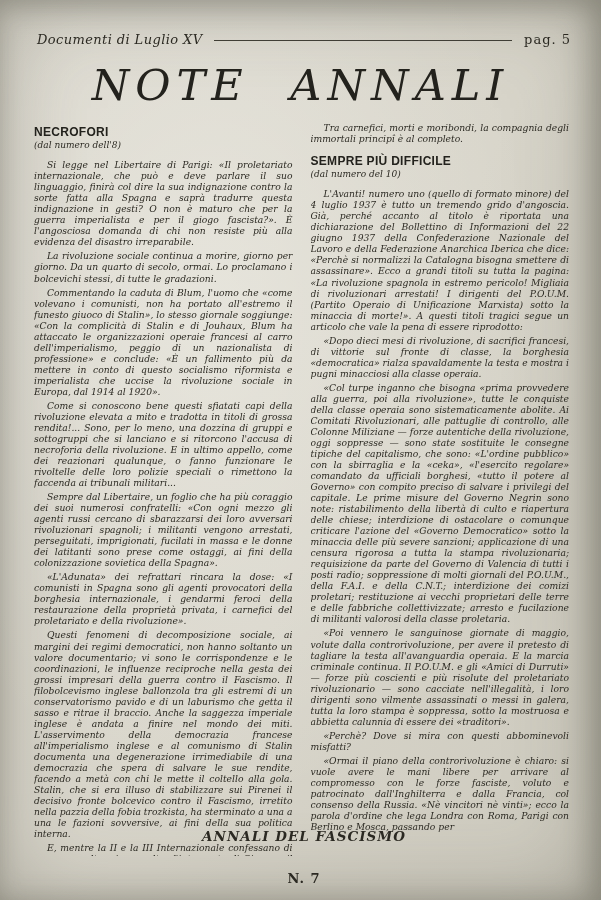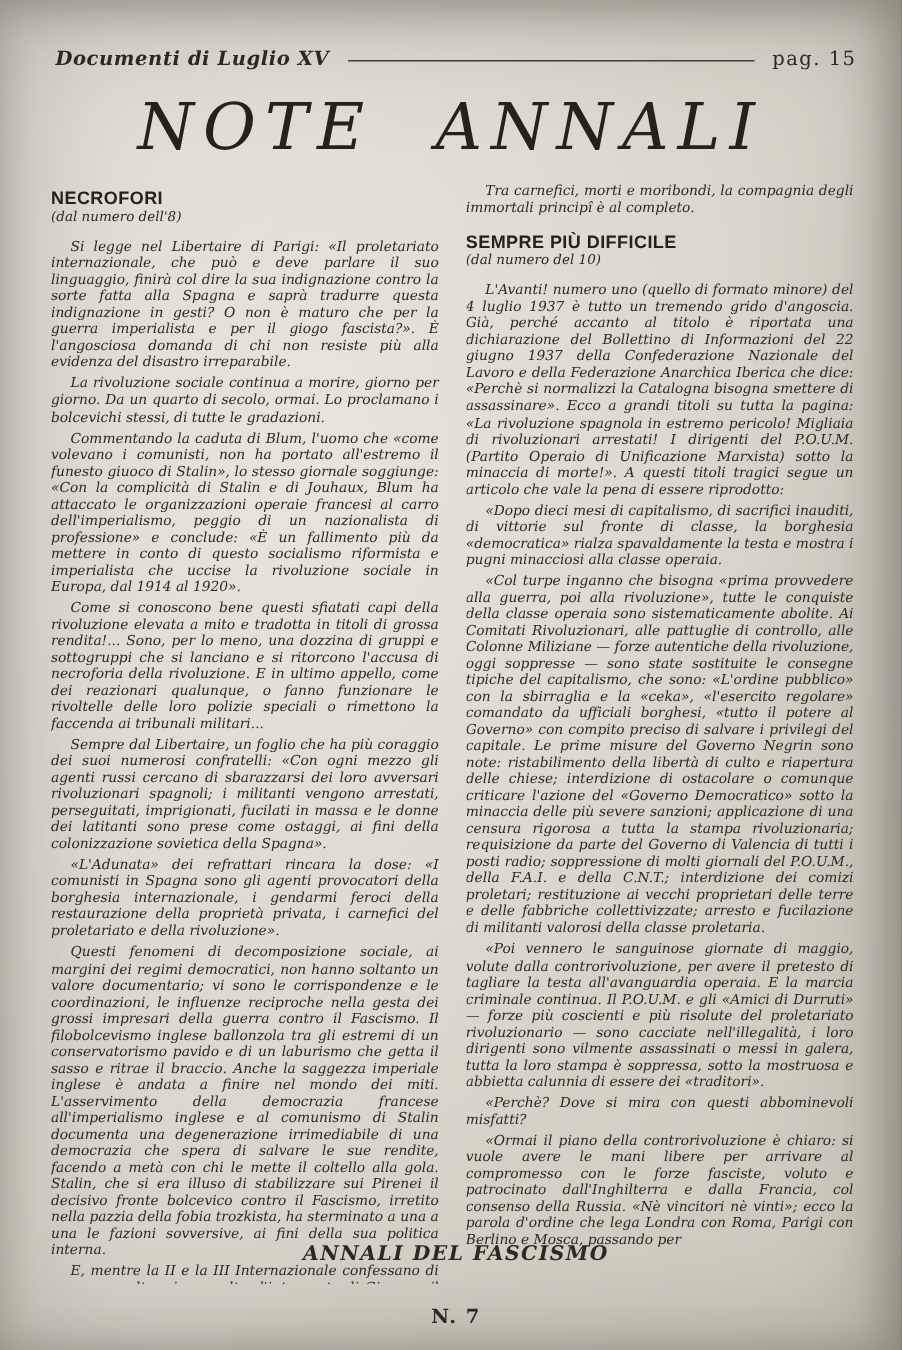--- a/index.html
+++ b/index.html
@@ -36,21 +36,20 @@
     right: 30px;
     display: flex;
     align-items: center;
     gap: 12px;
     font-size: 13px;
   }
   .running-head .journal {
     font-style: italic;
     white-space: nowrap;
     letter-spacing: 0.4px;
-    font-weight: bold;
   }
   .rule {
     flex: 1;
     height: 0;
     border-top: 1.3px solid #403e36;
     margin-top: 2px;
   }
   .running-head .pageno {
     white-space: nowrap;
     letter-spacing: 1px;
@@ -139,21 +138,21 @@
   }
 </style>
 </head>
 <body>
 
 <div class="page">
 
   <div class="running-head">
     <span class="journal">Documenti di Luglio XV</span>
     <span class="rule"></span>
-    <span class="pageno">pag. 15</span>
+    <span class="pageno">pag. 5</span>
   </div>
 
   <h1 class="page-title">NOTE ANNALI</h1>
 
   <div class="columns">
 
     <div class="col">
       <h2 class="section-title">NECROFORI</h2>
       <div class="dateline">(dal numero dell'8)</div>
       <p>Si legge nel Libertaire di Parigi: «Il proletariato internazionale, che può e deve parlare il suo linguaggio, finirà col dire la sua indignazione contro la sorte fatta alla Spagna e saprà tradurre questa indignazione in gesti? O non è maturo che per la guerra imperialista e per il giogo fascista?». È l'angosciosa domanda di chi non resiste più alla evidenza del disastro irreparabile.</p>
@@ -164,21 +163,21 @@
       <p>«L'Adunata» dei refrattari rincara la dose: «I comunisti in Spagna sono gli agenti provocatori della borghesia internazionale, i gendarmi feroci della restaurazione della proprietà privata, i carnefici del proletariato e della rivoluzione».</p>
       <p>Questi fenomeni di decomposizione sociale, ai margini dei regimi democratici, non hanno soltanto un valore documentario; vi sono le corrispondenze e le coordinazioni, le influenze reciproche nella gesta dei grossi impresari della guerra contro il Fascismo. Il filobolcevismo inglese ballonzola tra gli estremi di un conservatorismo pavido e di un laburismo che getta il sasso e ritrae il braccio. Anche la saggezza imperiale inglese è andata a finire nel mondo dei miti. L'asservimento della democrazia francese all'imperialismo inglese e al comunismo di Stalin documenta una degenerazione irrimediabile di una democrazia che spera di salvare le sue rendite, facendo a metà con chi le mette il coltello alla gola. Stalin, che si era illuso di stabilizzare sui Pirenei il decisivo fronte bolcevico contro il Fascismo, irretito nella pazzia della fobia trozkista, ha sterminato a una a una le fazioni sovversive, ai fini della sua politica interna.</p>
       <p>E, mentre la II e la III Internazionale confessano di non avere altra risorsa oltre l'intervento di Ginevra, il comitato del non intervento se ne muore anche lui, come la famigerata rivoluzione sociale, assassinata dai compagni.</p>
     </div>
 
     <div class="col">
       <p>Tra carnefici, morti e moribondi, la compagnia degli immortali principî è al completo.</p>
       <h2 class="section-title spaced">SEMPRE PIÙ DIFFICILE</h2>
       <div class="dateline">(dal numero del 10)</div>
       <p>L'Avanti! numero uno (quello di formato minore) del 4 luglio 1937 è tutto un tremendo grido d'angoscia. Già, perché accanto al titolo è riportata una dichiarazione del Bollettino di Informazioni del 22 giugno 1937 della Confederazione Nazionale del Lavoro e della Federazione Anarchica Iberica che dice: «Perchè si normalizzi la Catalogna bisogna smettere di assassinare». Ecco a grandi titoli su tutta la pagina: «La rivoluzione spagnola in estremo pericolo! Migliaia di rivoluzionari arrestati! I dirigenti del P.O.U.M. (Partito Operaio di Unificazione Marxista) sotto la minaccia di morte!». A questi titoli tragici segue un articolo che vale la pena di essere riprodotto:</p>
-      <p>«Dopo dieci mesi di capitalismo, di sacrifici inauditi, di vittorie sul fronte di classe, la borghesia «democratica» rialza spavaldamente la testa e mostra i pugni minacciosi alla classe operaia.</p>
+      <p>«Dopo dieci mesi di rivoluzione, di sacrifici francesi, di vittorie sul fronte di classe, la borghesia «democratica» rialza spavaldamente la testa e mostra i pugni minacciosi alla classe operaia.</p>
       <p>«Col turpe inganno che bisogna «prima provvedere alla guerra, poi alla rivoluzione», tutte le conquiste della classe operaia sono sistematicamente abolite. Ai Comitati Rivoluzionari, alle pattuglie di controllo, alle Colonne Miliziane — forze autentiche della rivoluzione, oggi soppresse — sono state sostituite le consegne tipiche del capitalismo, che sono: «L'ordine pubblico» con la sbirraglia e la «ceka», «l'esercito regolare» comandato da ufficiali borghesi, «tutto il potere al Governo» con compito preciso di salvare i privilegi del capitale. Le prime misure del Governo Negrin sono note: ristabilimento della libertà di culto e riapertura delle chiese; interdizione di ostacolare o comunque criticare l'azione del «Governo Democratico» sotto la minaccia delle più severe sanzioni; applicazione di una censura rigorosa a tutta la stampa rivoluzionaria; requisizione da parte del Governo di Valencia di tutti i posti radio; soppressione di molti giornali del P.O.U.M., della F.A.I. e della C.N.T.; interdizione dei comizi proletari; restituzione ai vecchi proprietari delle terre e delle fabbriche collettivizzate; arresto e fucilazione di militanti valorosi della classe proletaria.</p>
       <p>«Poi vennero le sanguinose giornate di maggio, volute dalla controrivoluzione, per avere il pretesto di tagliare la testa all'avanguardia operaia. E la marcia criminale continua. Il P.O.U.M. e gli «Amici di Durruti» — forze più coscienti e più risolute del proletariato rivoluzionario — sono cacciate nell'illegalità, i loro dirigenti sono vilmente assassinati o messi in galera, tutta la loro stampa è soppressa, sotto la mostruosa e abbietta calunnia di essere dei «traditori».</p>
       <p>«Perchè? Dove si mira con questi abbominevoli misfatti?</p>
       <p>«Ormai il piano della controrivoluzione è chiaro: si vuole avere le mani libere per arrivare al compromesso con le forze fasciste, voluto e patrocinato dall'Inghilterra e dalla Francia, col consenso della Russia. «Nè vincitori nè vinti»; ecco la parola d'ordine che lega Londra con Roma, Parigi con Berlino e Mosca, passando per</p>
     </div>
 
   </div>
 
   <div class="running-foot">
     <span class="annali">ANNALI DEL FASCISMO</span>

